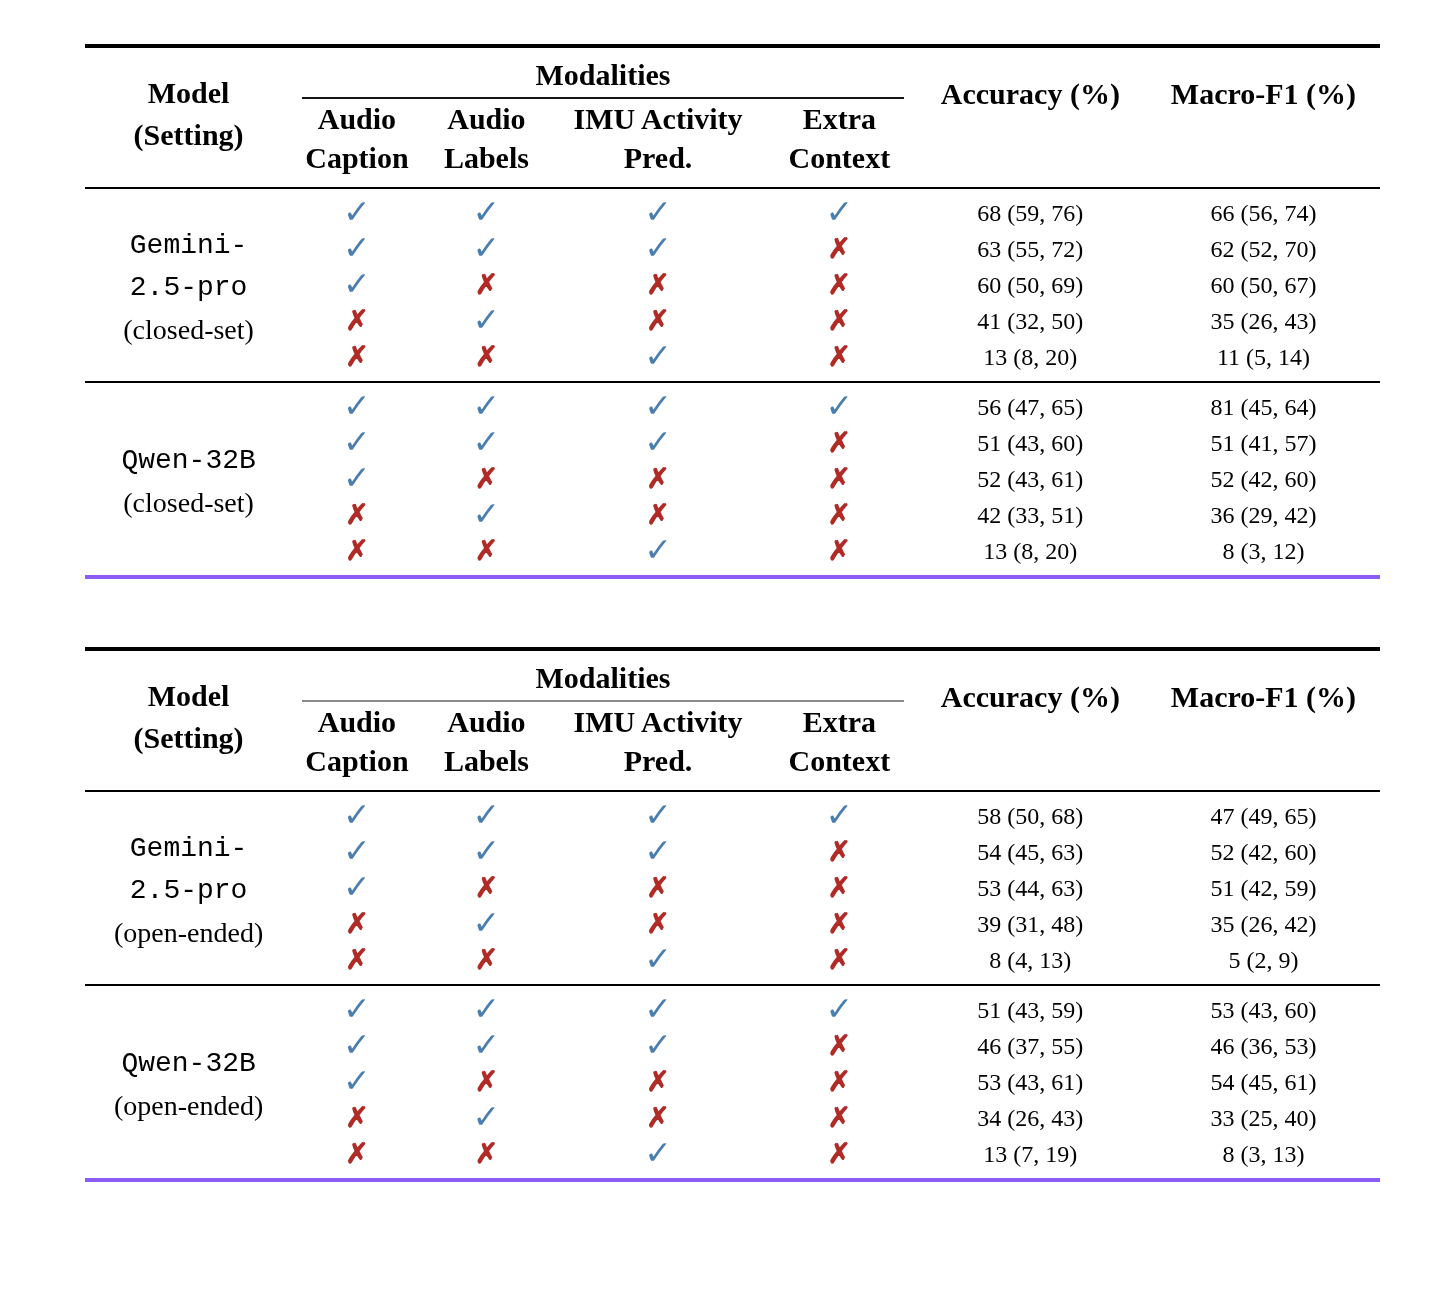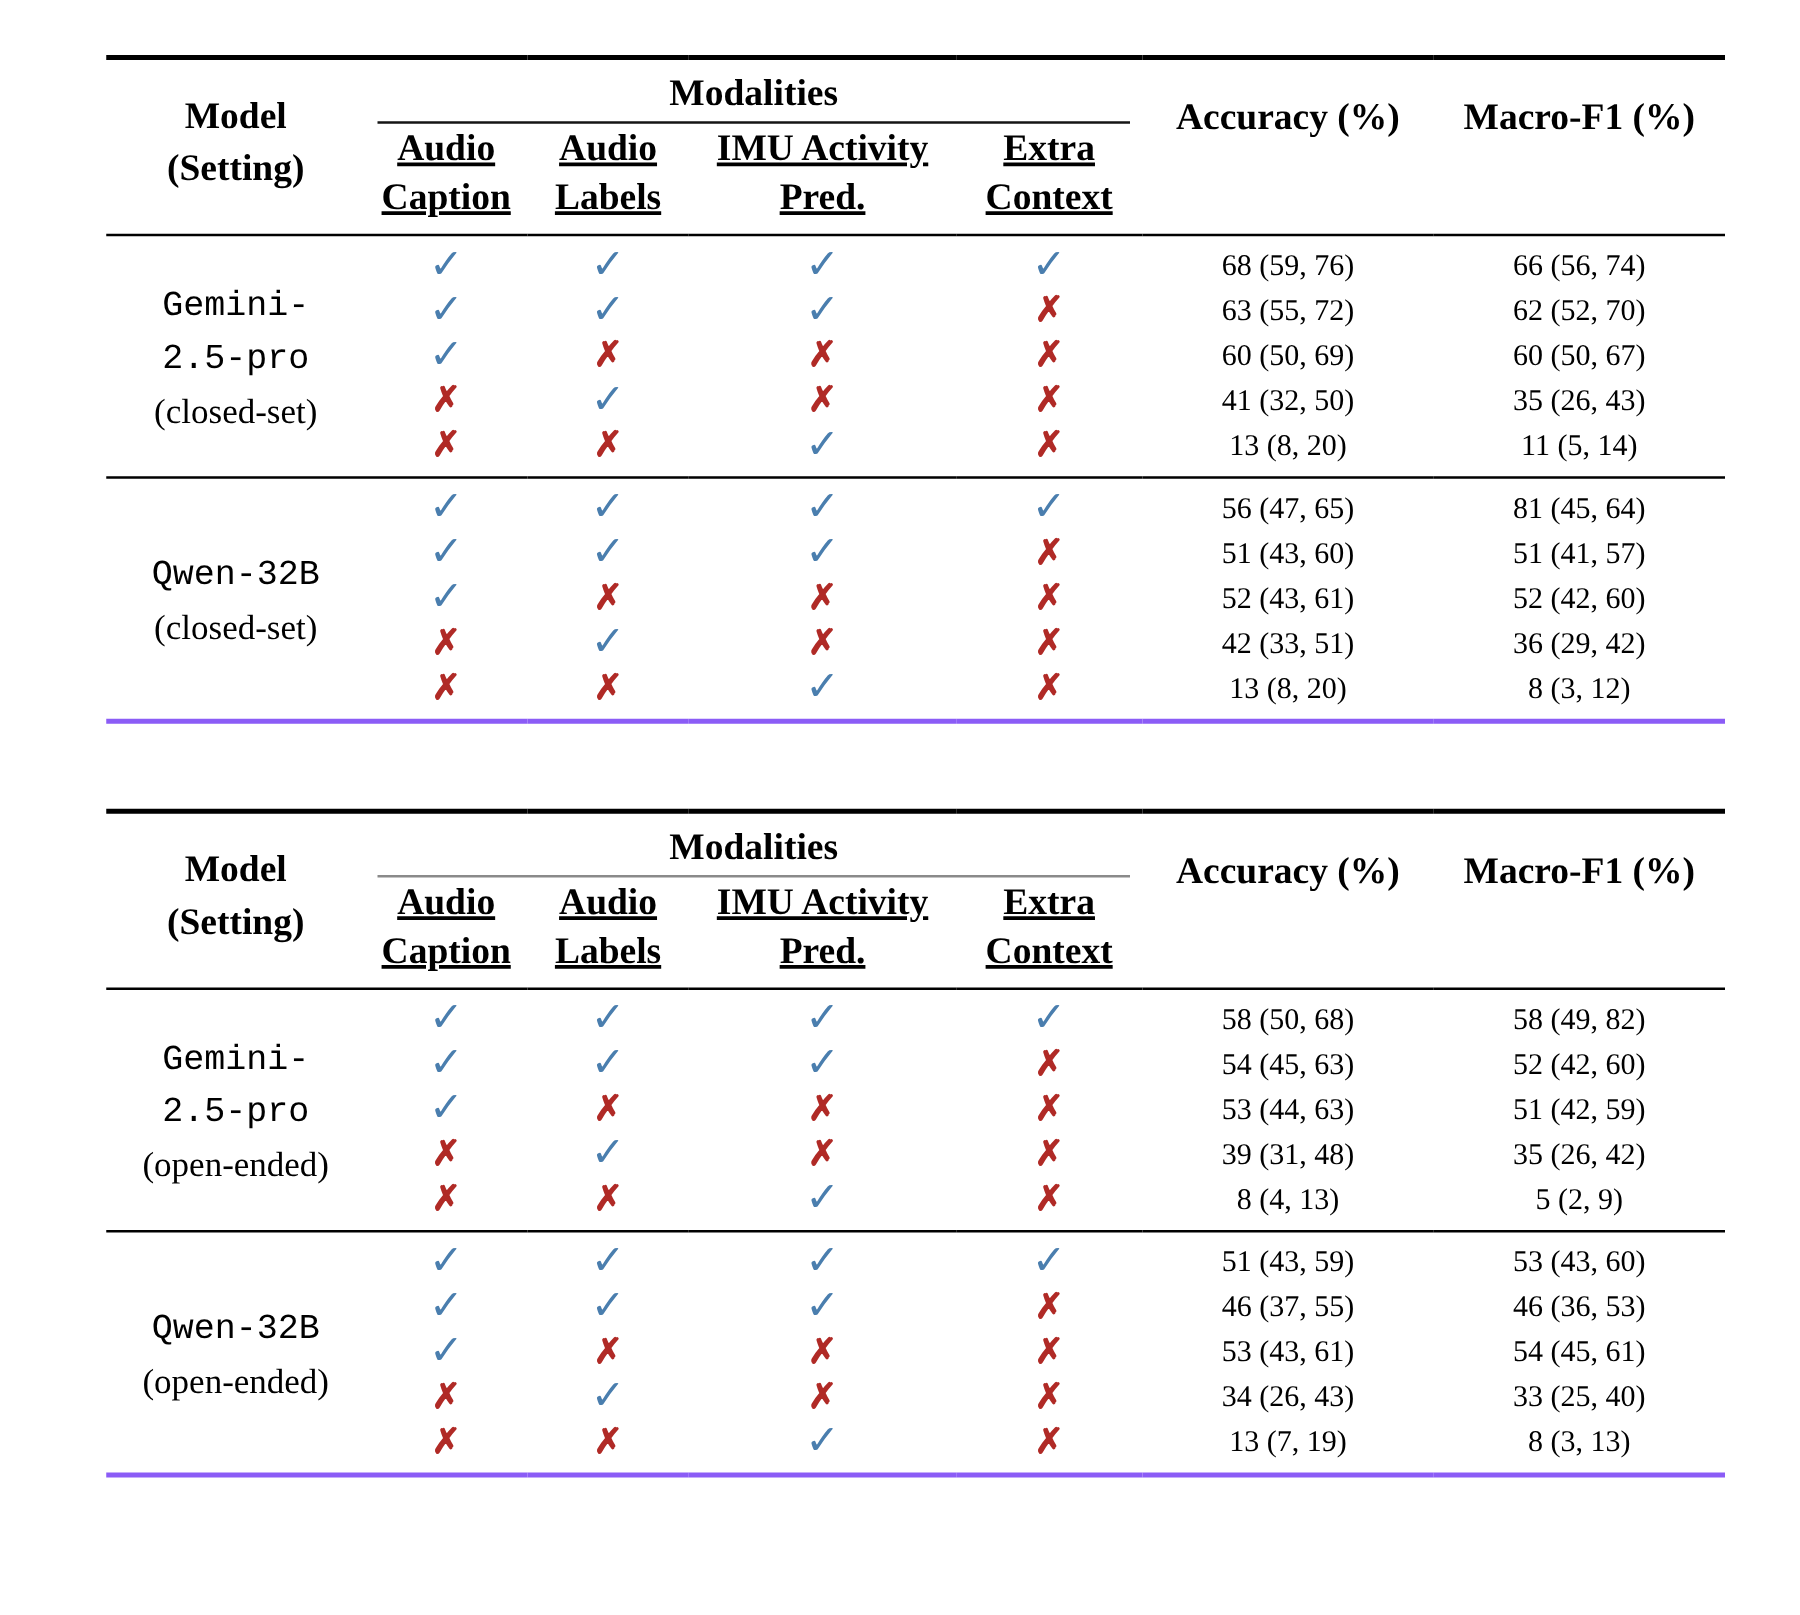--- a/index.html
+++ b/index.html
@@ -33,21 +33,21 @@
   
   thead th { font-weight: bold; font-size: 30px; text-align: center; vertical-align: middle; padding: 0; }
   .model-head { border-bottom: 2.5px solid #000; }
   .model-head .head-line { line-height: 42px; position: relative; top: -4px; }
   .modalities-head { vertical-align: top; padding-top: 8px; }
   .mod-label { line-height: 38px; }
   .cmidrule { height: 0; border-bottom: 2px solid #151515; margin: 3px 10px 0 10px; }
   table.t1 .cmidrule { border-bottom-color: #8a8a8a; }
   .metric-head { border-bottom: 2.5px solid #000; }
   .metric-label { position: relative; top: -24px; line-height: 38px; }
-  .sub-head { border-bottom: 2.5px solid #000; padding: 0 0 10px 0; vertical-align: top; text-decoration: underline; }
+  .sub-head { border-bottom: 2.5px solid #000; padding: 0 0 10px 0; vertical-align: top; }
   .sub-head .head-line { line-height: 39px; }
 
   
   tbody td {
     text-align: center;
     vertical-align: middle;
     font-size: 28px;
     height: 34px;
     line-height: 34px;
     padding: 0;
@@ -262,21 +262,21 @@
             <td class="model-cell" rowspan="5">
               <div class="model-line">Gemini-</div>
               <div class="model-line">2.5-pro</div>
               <div class="setting-line">(open-ended)</div>
             </td>
             <td class="mark-cell"><span class="check" style="color: rgb(74, 126, 174);">✓</span></td>
             <td class="mark-cell"><span class="check" style="color: rgb(74, 126, 174);">✓</span></td>
             <td class="mark-cell"><span class="check" style="color: rgb(74, 126, 174);">✓</span></td>
             <td class="mark-cell"><span class="check" style="color: rgb(74, 126, 174);">✓</span></td>
             <td class="value-cell">58 (50, 68)</td>
-            <td class="value-cell">58 (49, 82)</td>
+            <td class="value-cell">47 (49, 65)</td>
           </tr>
           <tr class="data-row">
             <td class="mark-cell"><span class="check" style="color: rgb(74, 126, 174);">✓</span></td>
             <td class="mark-cell"><span class="check" style="color: rgb(74, 126, 174);">✓</span></td>
             <td class="mark-cell"><span class="check" style="color: rgb(74, 126, 174);">✓</span></td>
             <td class="mark-cell"><span class="cross" style="color: rgb(176, 42, 38);">✗</span></td>
             <td class="value-cell">54 (45, 63)</td>
             <td class="value-cell">52 (42, 60)</td>
           </tr>
           <tr class="data-row">

